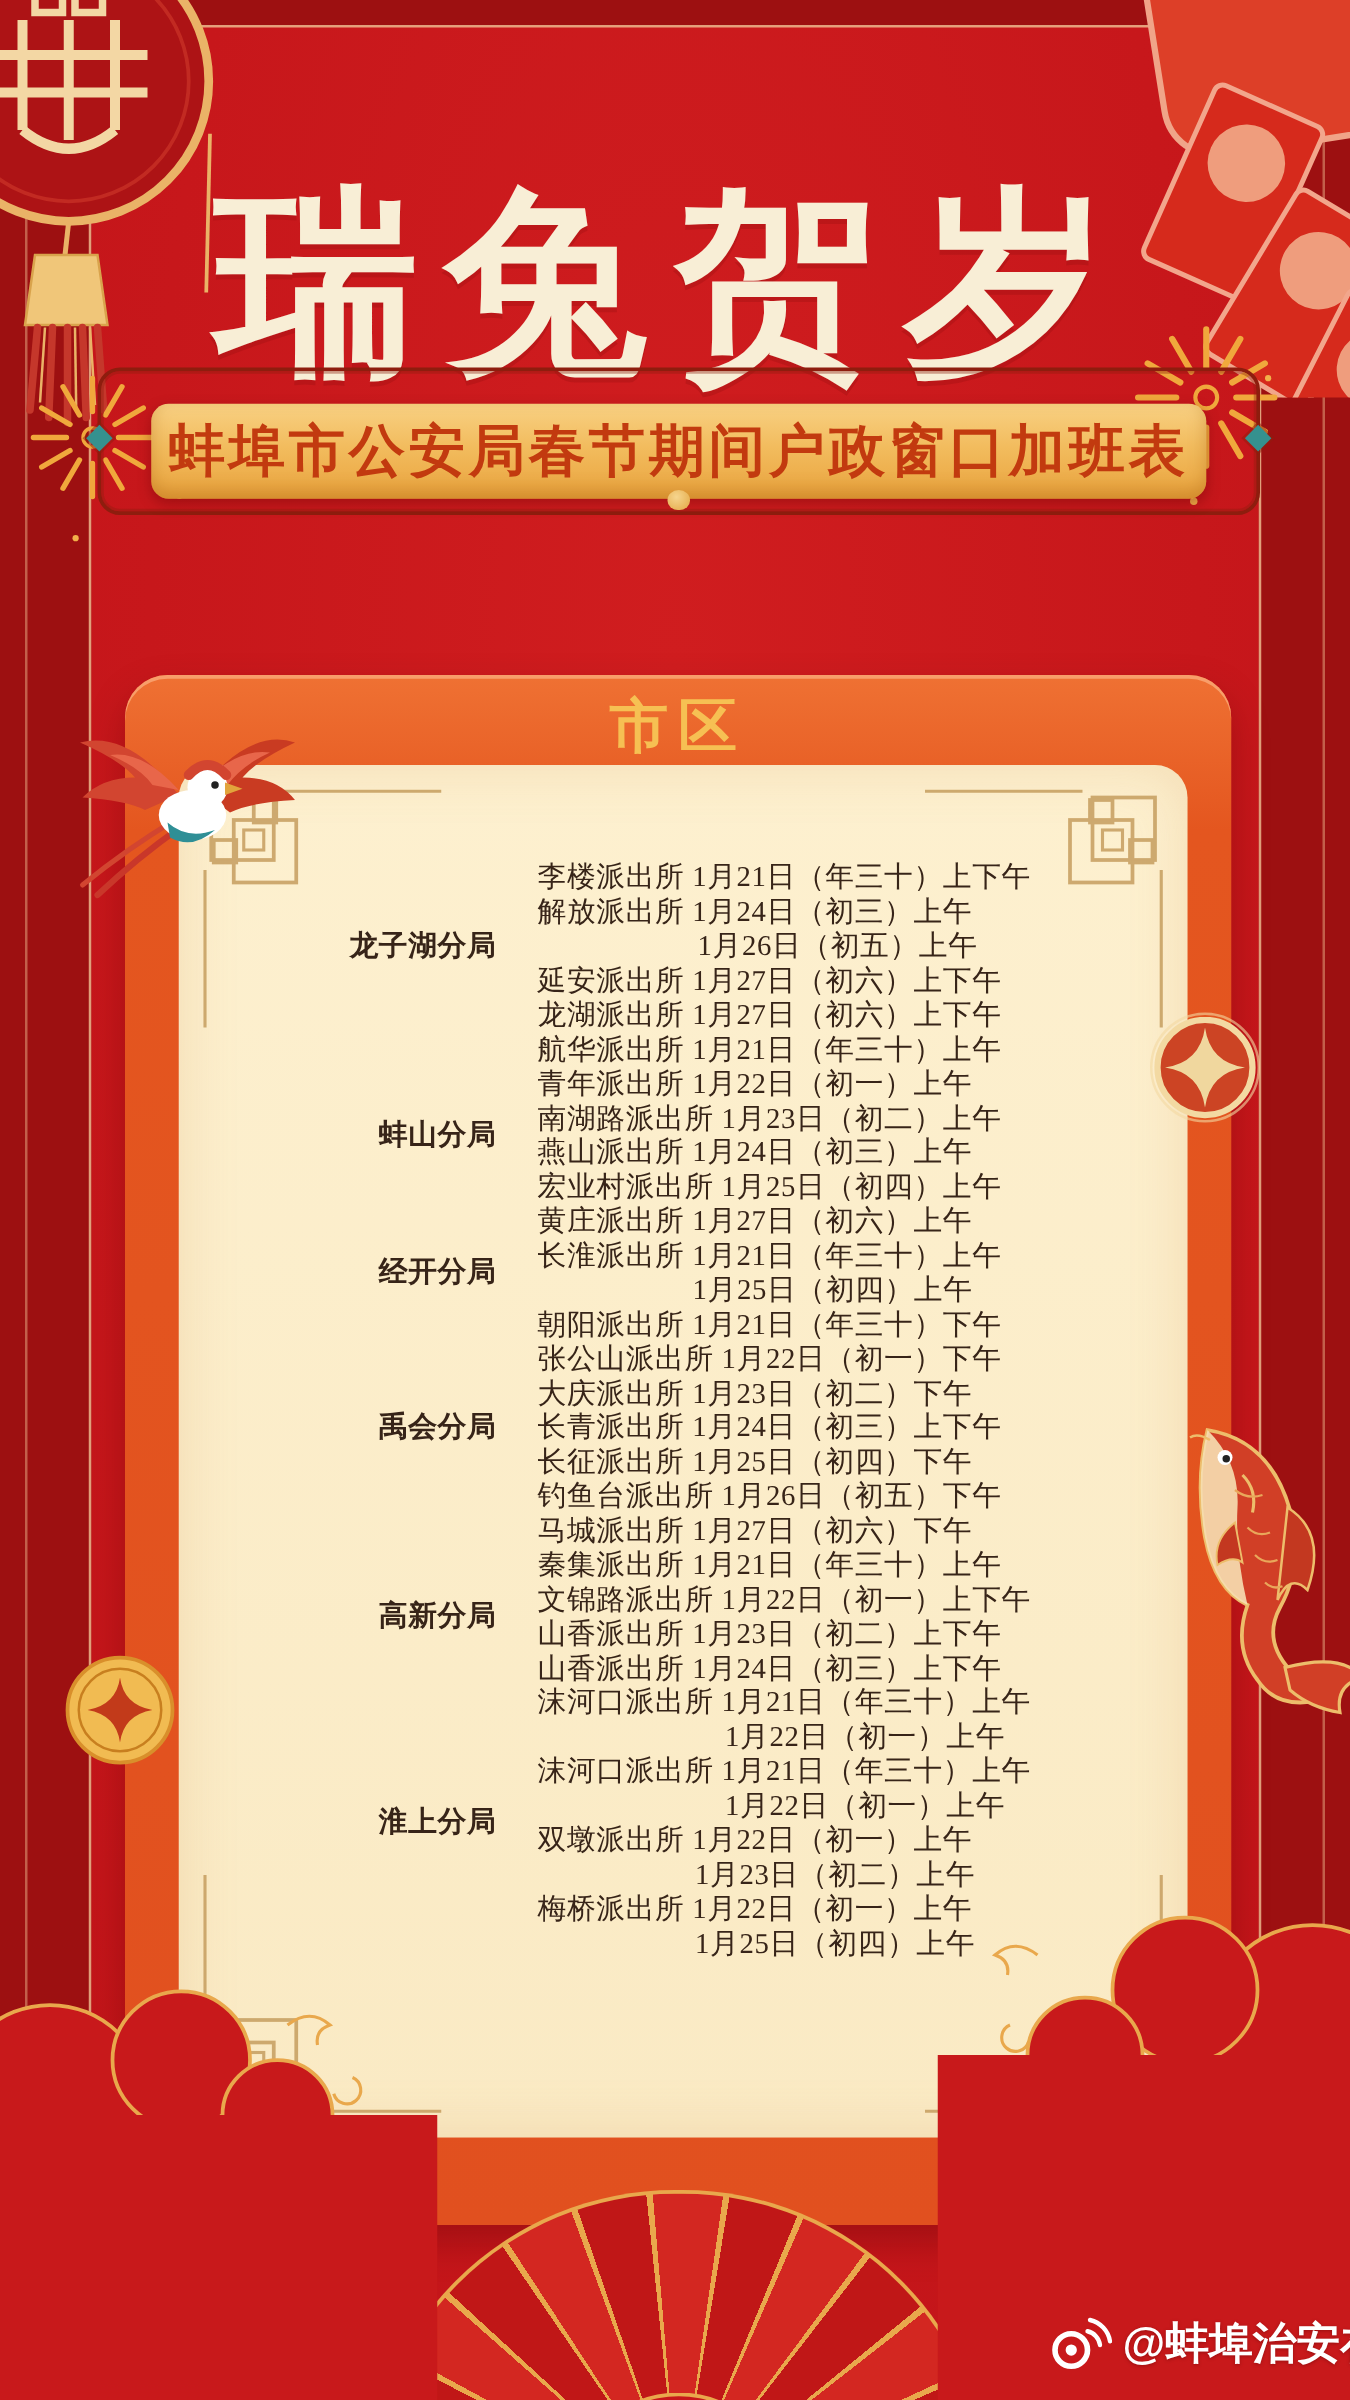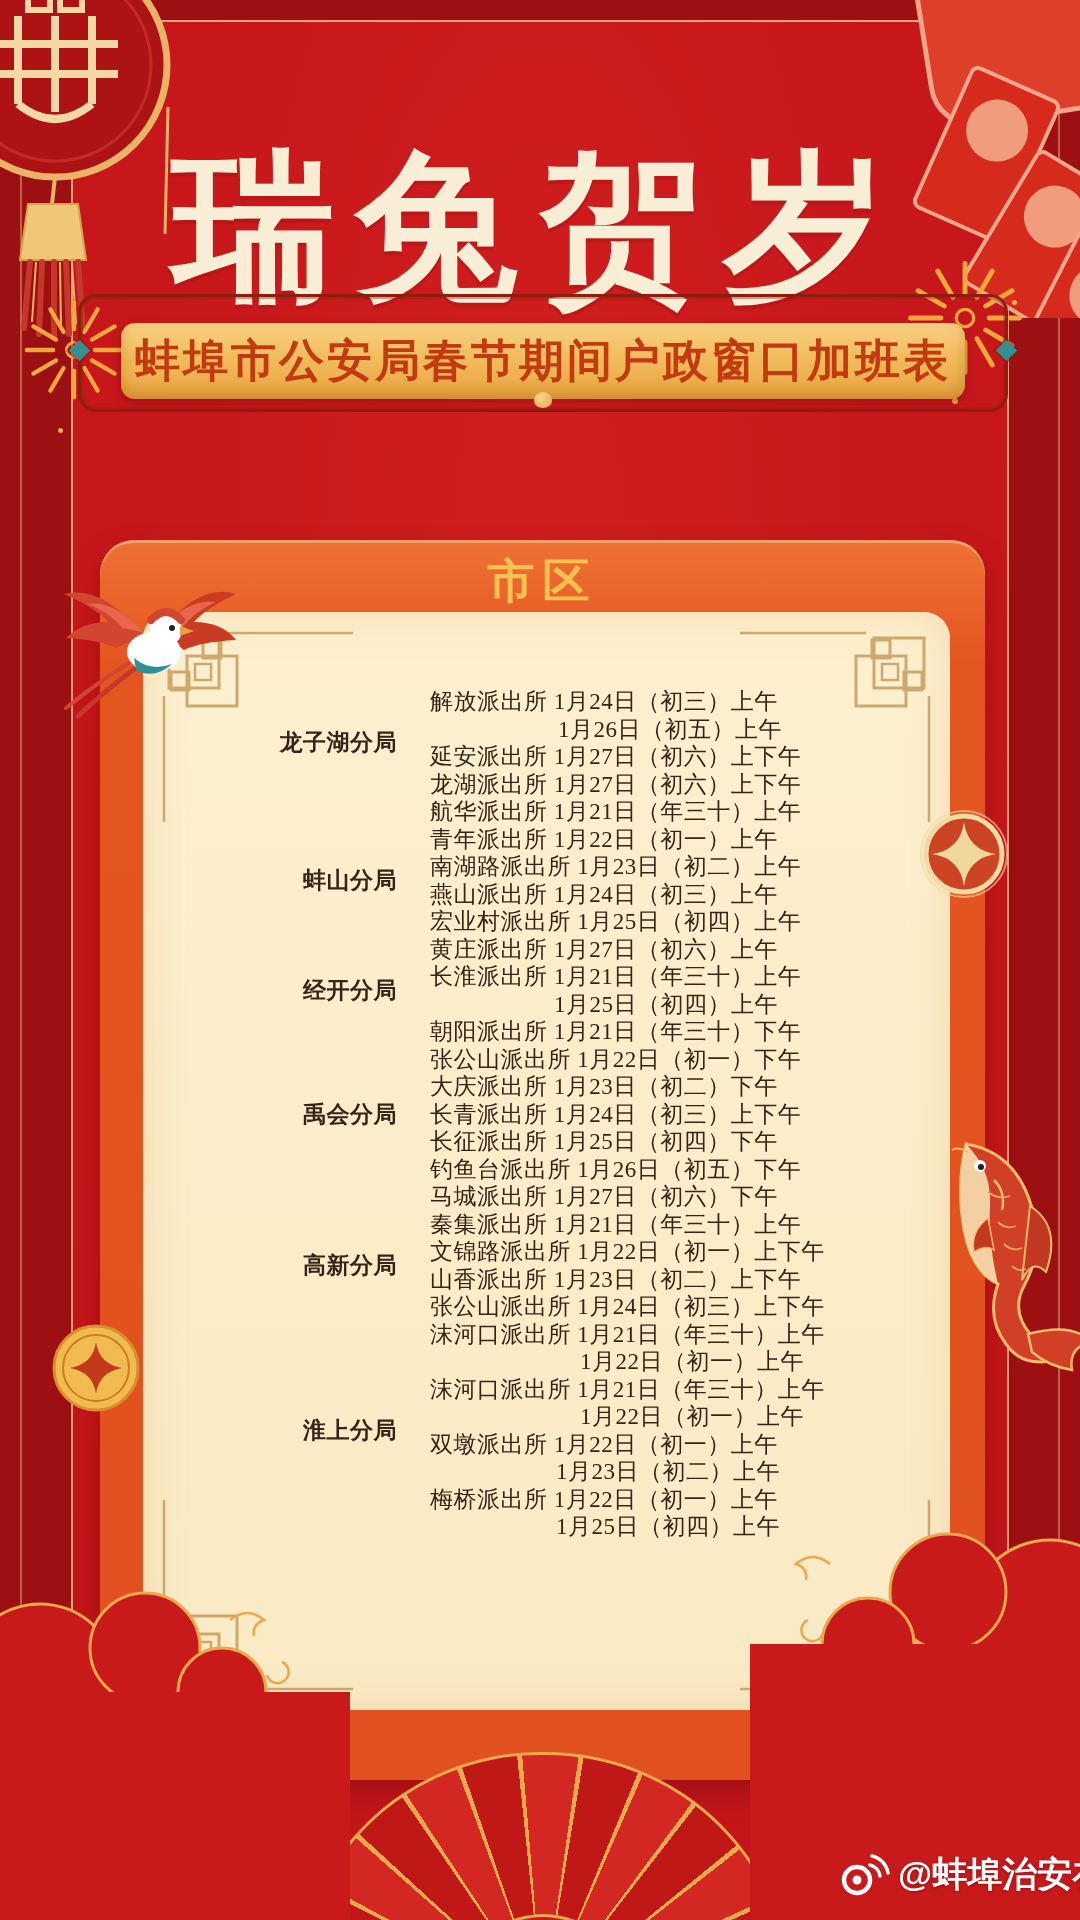--- a/index.html
+++ b/index.html
@@ -235,20 +235,21 @@
           <rect x="38" y="38" width="16" height="16" stroke-width="2.5"></rect>
         </g>
       </svg>
     </div>
   </div>
 
   <div class="schedule">
       <div class="group-row">
         <div class="g-label">龙子湖分局</div>
         <div class="g-entries">
+          <div class="entry-line">李楼派出所 1月21日（年三十）上下午</div>
           <div class="entry-line">解放派出所 1月24日（初三）上午</div>
           <div class="entry-line" style="padding-left: 128px;">1月26日（初五）上午</div>
           <div class="entry-line">延安派出所 1月27日（初六）上下午</div>
           <div class="entry-line">龙湖派出所 1月27日（初六）上下午</div>
         </div>
       </div>
       <div class="group-row">
         <div class="g-label">蚌山分局</div>
         <div class="g-entries">
           <div class="entry-line">航华派出所 1月21日（年三十）上午</div>
@@ -277,21 +278,21 @@
           <div class="entry-line">钓鱼台派出所 1月26日（初五）下午</div>
           <div class="entry-line">马城派出所 1月27日（初六）下午</div>
         </div>
       </div>
       <div class="group-row">
         <div class="g-label">高新分局</div>
         <div class="g-entries">
           <div class="entry-line">秦集派出所 1月21日（年三十）上午</div>
           <div class="entry-line">文锦路派出所 1月22日（初一）上下午</div>
           <div class="entry-line">山香派出所 1月23日（初二）上下午</div>
-          <div class="entry-line">张公山派出所 1月24日（初三）上下午</div>
+          <div class="entry-line">山香派出所 1月24日（初三）上下午</div>
         </div>
       </div>
       <div class="group-row">
         <div class="g-label">淮上分局</div>
         <div class="g-entries">
           <div class="entry-line">沫河口派出所 1月21日（年三十）上午</div>
           <div class="entry-line" style="padding-left: 150px;">1月22日（初一）上午</div>
           <div class="entry-line">沫河口派出所 1月21日（年三十）上午</div>
           <div class="entry-line" style="padding-left: 150px;">1月22日（初一）上午</div>
           <div class="entry-line">双墩派出所 1月22日（初一）上午</div>

